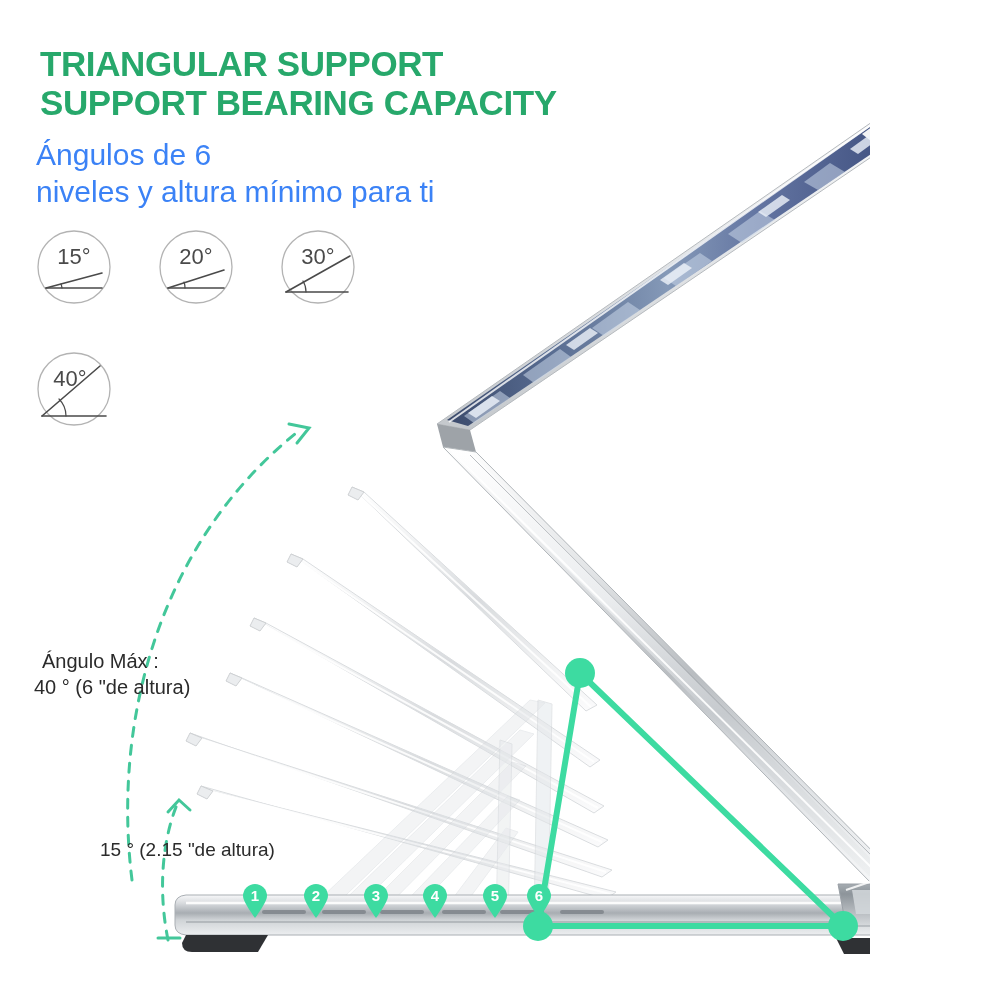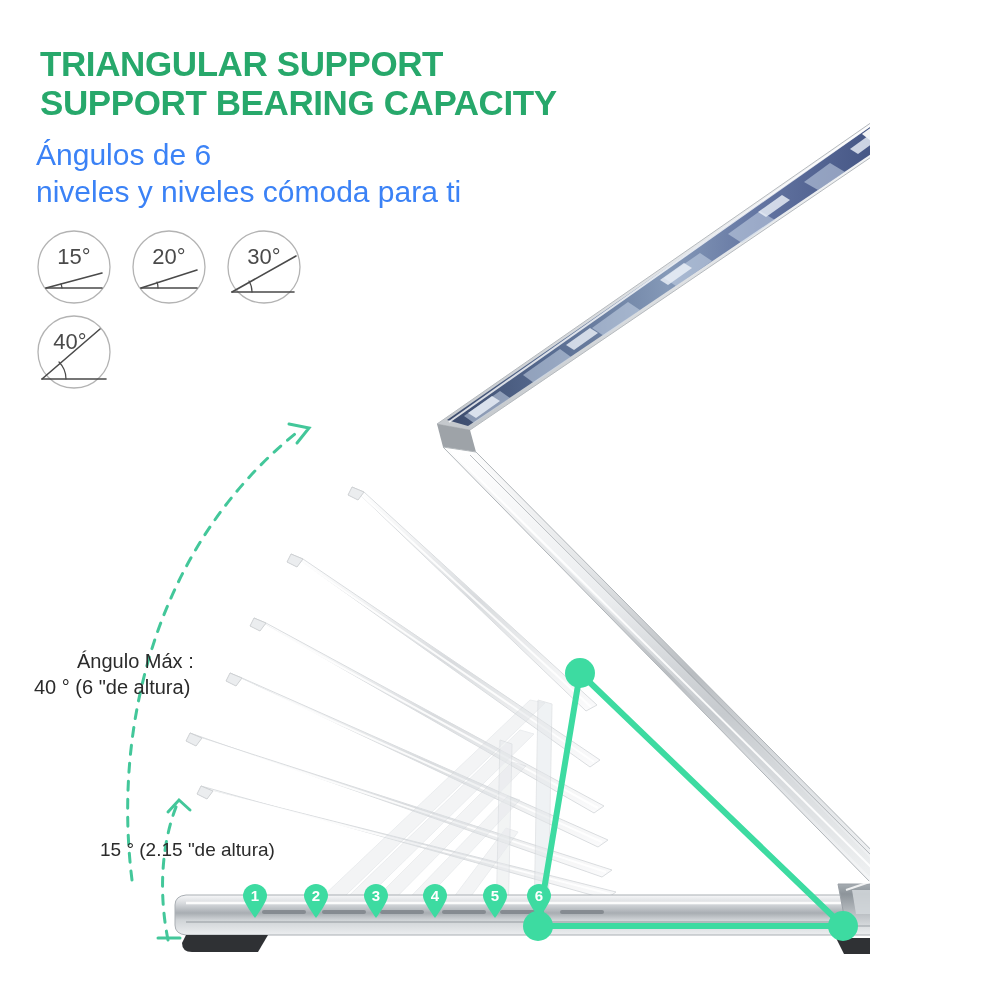--- a/index.html
+++ b/index.html
@@ -51,40 +51,41 @@
   #angle-grid {
     position: absolute;
     left: 30px;
     top: 226px;
     width: 300px;
     display: grid;
     grid-template-columns: repeat(3, 85px);
     grid-template-rows: repeat(2, 85px);
     column-gap: 10px;
     row-gap: 0px;
+    gap: 37px;
   }
   .angle-badge {
     position: relative;
     width: 85px;
     height: 85px;
   }
   .angle-badge svg { display: block; }
 
   
   .callout {
     position: absolute;
     color: #2b2b2b;
     font-size: 20px;
     line-height: 1.3;
     white-space: nowrap;
   }
   #callout-max { left: 34px; top: 648px; }
   #callout-min { left: 100px; top: 838px; font-size: 19px; }
   .callout .co-line { display: block; }
-  #callout-max .co-line:first-child { padding-left: 8px; margin-left: 35px; }
+  #callout-max .co-line:first-child { padding-left: 8px; }
 
   
   #artwork {
     position: absolute;
     left: 0; top: 0;
     width: 1001px;
     height: 1001px;
     pointer-events: none;
   }
 
@@ -300,21 +301,21 @@
     </g>
   </svg>
 
   <div id="headline">
     <span class="hl-line">TRIANGULAR SUPPORT</span>
     <span class="hl-line">SUPPORT BEARING CAPACITY</span>
   </div>
 
   <div id="subhead">
     <span class="sub-line">Ángulos de 6</span>
-    <span class="sub-line">niveles y niveles cómoda para ti</span>
+    <span class="sub-line">niveles y altura mínimo para ti</span>
   </div>
 
   <div id="angle-grid">
 
     <div class="angle-badge">
       <svg width="85" height="85" viewBox="0 0 85 85">
         <circle cx="44" cy="41" r="36" fill="none" stroke="#b3b3b3" stroke-width="1.3"></circle>
         <text x="44" y="38" text-anchor="middle" font-family="Liberation Sans, sans-serif" font-size="22" fill="#4a4a4a">15°</text>
         <g stroke="#4a4a4a" stroke-width="1.6" fill="none" stroke-linecap="round">
           <line x1="16" y1="62" x2="72" y2="62"></line>

